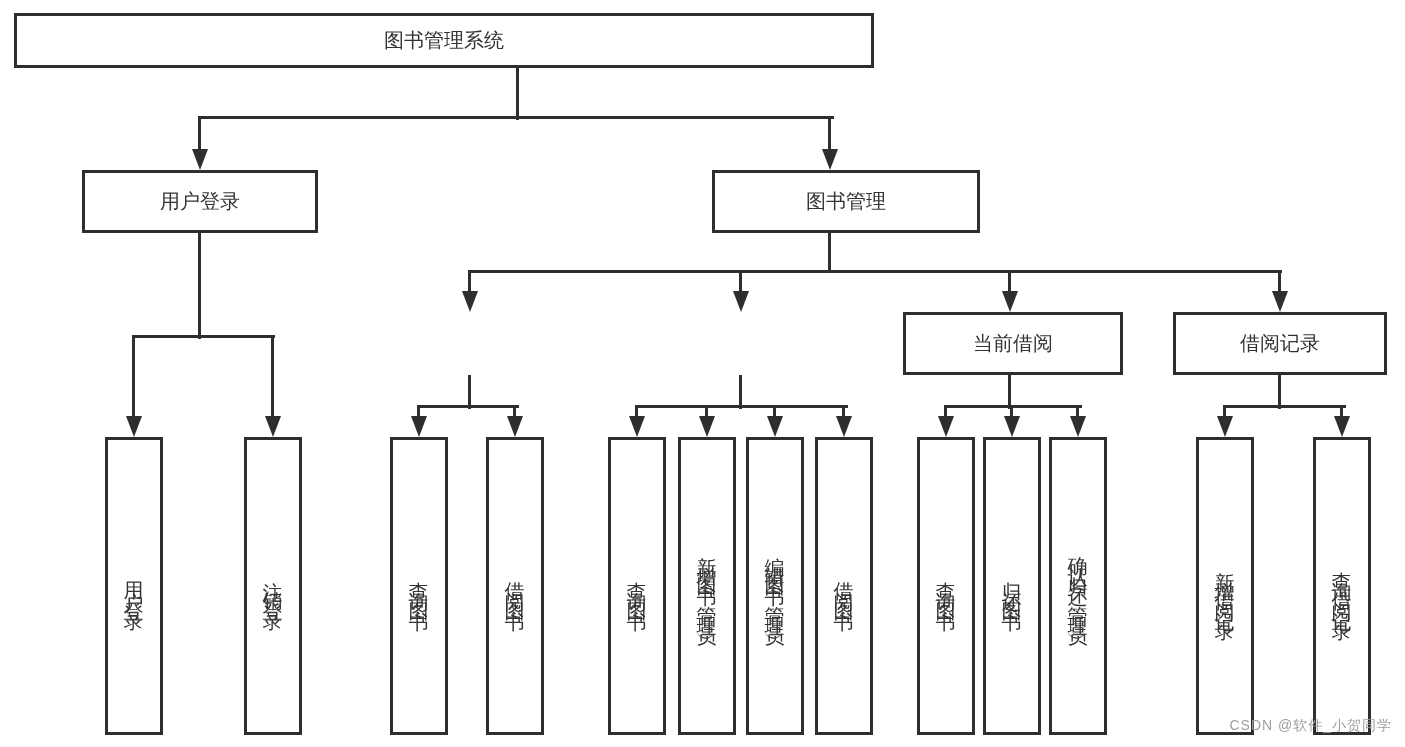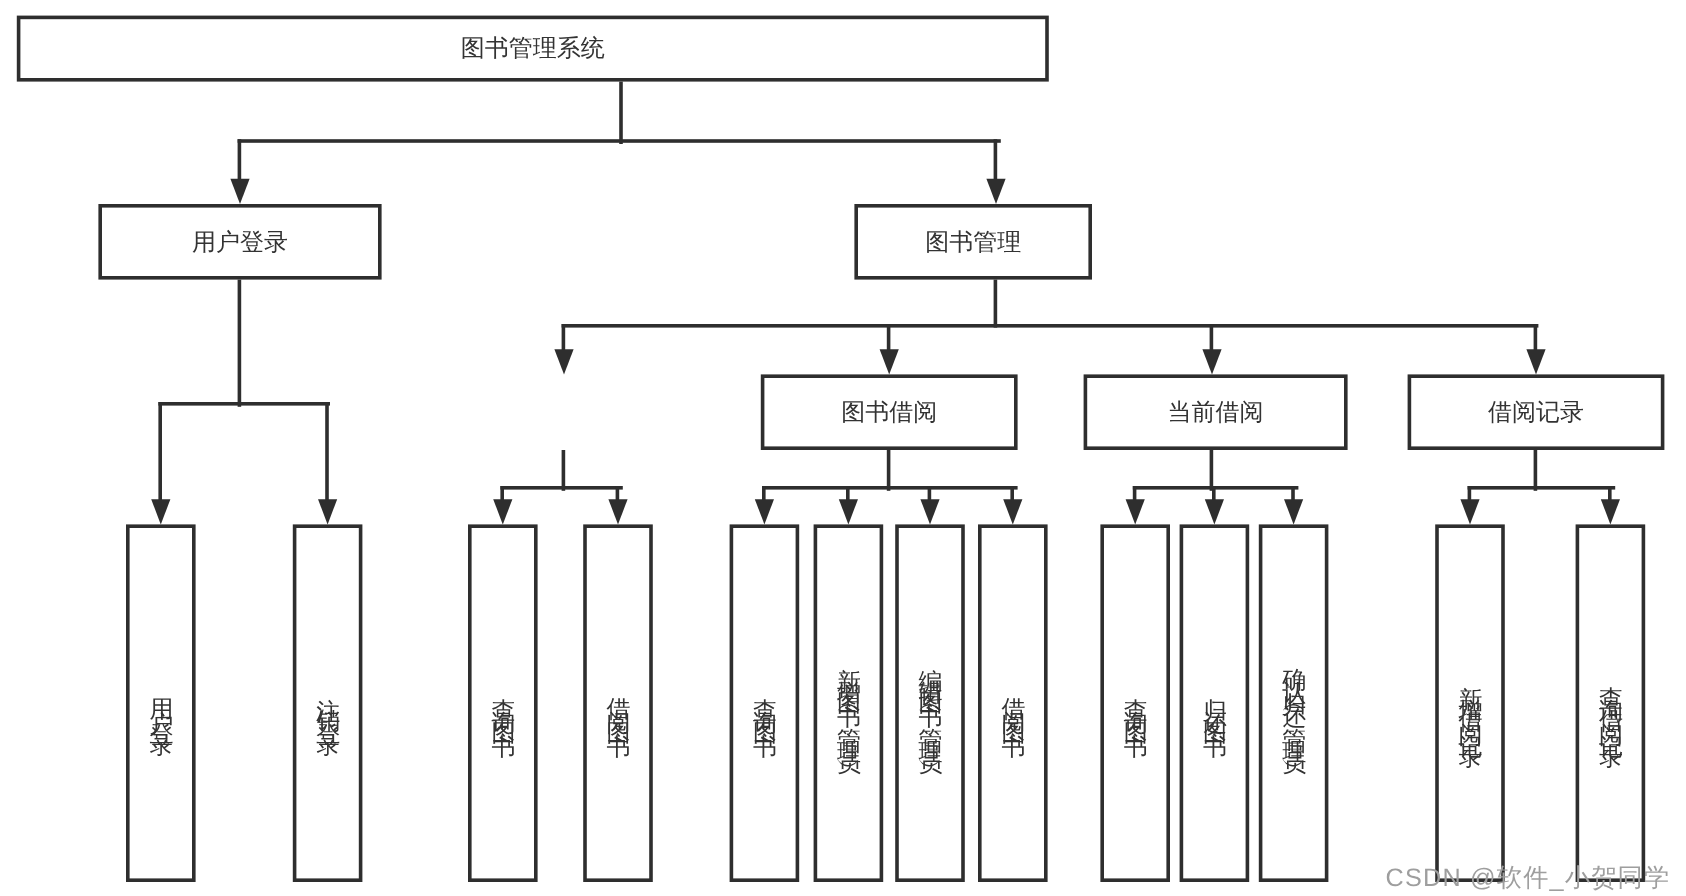--- a/index.html
+++ b/index.html
@@ -38,36 +38,35 @@
   .hline{position:absolute;height:3px;background:var(--line);}
   .arrow{
     position:absolute;width:0;height:0;
     border-left:8px solid transparent;
     border-right:8px solid transparent;
     border-top:21px solid var(--line);
   }
   .watermark{
     position:absolute;
     right:13px;top:717px;
-    font-size:21px;
+    font-size:14px;
     letter-spacing:1px;
     color:var(--watermark);
   }
 </style>
 </head>
 <body>
 
 <div class="canvas">
 
   <div class="node h" style="left:14px;top:13px;width:860px;height:55px">图书管理系统</div>
 
   <div class="node h" style="left:82px;top:170px;width:236px;height:63px">用户登录</div>
-  <div class="node h" style="left:712px;top:170px;width:198px;height:63px">图书管理</div>
+  <div class="node h" style="left:712px;top:170px;width:268px;height:63px">图书管理</div>
 
-  <div class="node h" style="left:634px;top:312px;width:214px;height:63px">图书借阅</div>
   <div class="node h" style="left:903px;top:312px;width:220px;height:63px">当前借阅</div>
   <div class="node h" style="left:1173px;top:312px;width:214px;height:63px">借阅记录</div>
 
   <div class="node v" style="left:105px;top:437px;width:58px;height:298px">用户登录</div>
   <div class="node v" style="left:244px;top:437px;width:58px;height:298px">注销登录</div>
 
   <div class="node v" style="left:390px;top:437px;width:58px;height:298px">查询图书</div>
   <div class="node v" style="left:486px;top:437px;width:58px;height:298px">借阅图书</div>
 
   <div class="node v" style="left:608px;top:437px;width:58px;height:298px">查询图书</div>

